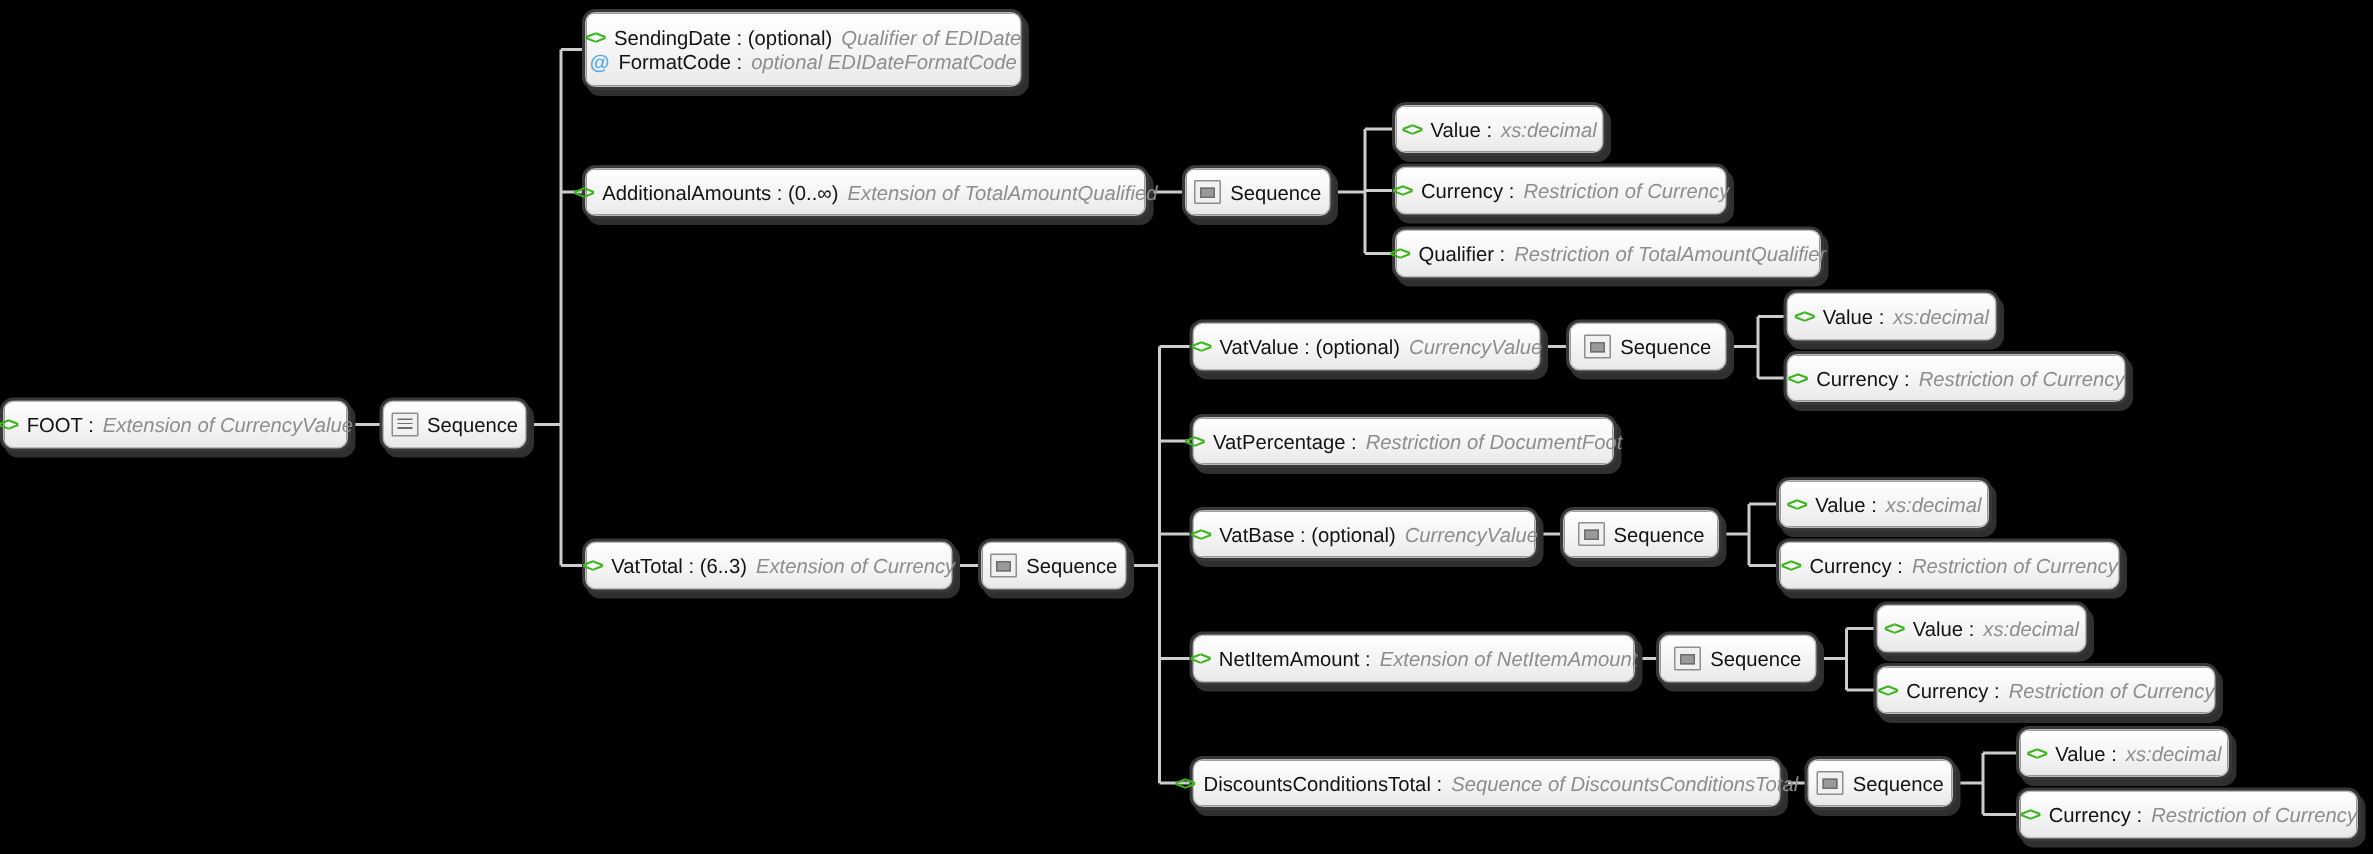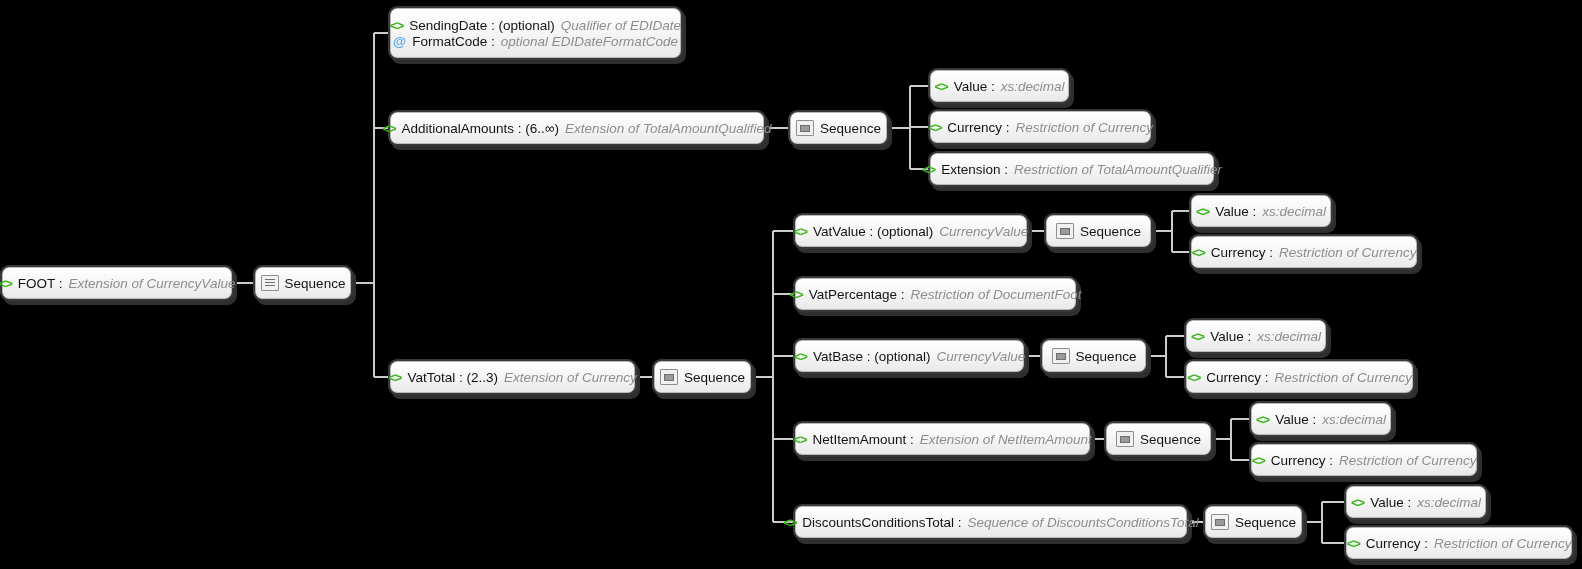--- a/index.html
+++ b/index.html
@@ -88,21 +88,21 @@
     </div>
     <div class="row">
       <span class="attr-icon">@</span>
       <span class="lbl">FormatCode :</span>
       <span class="typ">optional EDIDateFormatCode</span>
     </div>
   </div>
 
   <div class="node" style="left:390px;top:112px;width:374px">
     <span class="el-icon">&lt;&gt;</span>
-    <span class="lbl">AdditionalAmounts : (6..∞)</span>
+    <span class="lbl">AdditionalAmounts : (0..∞)</span>
     <span class="typ">Extension of TotalAmountQualified</span>
   </div>
 
   <div class="node" style="left:790px;top:112px;width:97px">
     <span class="seq-icon solid"></span>
     <span class="lbl">Sequence</span>
   </div>
 
   <div class="node" style="left:930px;top:70px;width:139px">
     <span class="el-icon">&lt;&gt;</span>
@@ -111,27 +111,27 @@
   </div>
 
   <div class="node" style="left:930px;top:111px;width:221px">
     <span class="el-icon">&lt;&gt;</span>
     <span class="lbl">Currency :</span>
     <span class="typ">Restriction of Currency</span>
   </div>
 
   <div class="node" style="left:930px;top:153px;width:284px">
     <span class="el-icon">&lt;&gt;</span>
-    <span class="lbl">Extension :</span>
+    <span class="lbl">Qualifier :</span>
     <span class="typ">Restriction of TotalAmountQualifier</span>
   </div>
 
   <div class="node" style="left:390px;top:361px;width:245px">
     <span class="el-icon">&lt;&gt;</span>
-    <span class="lbl">VatTotal : (2..3)</span>
+    <span class="lbl">VatTotal : (6..3)</span>
     <span class="typ">Extension of Currency</span>
   </div>
 
   <div class="node" style="left:654px;top:361px;width:97px">
     <span class="seq-icon solid"></span>
     <span class="lbl">Sequence</span>
   </div>
 
   <div class="node" style="left:795px;top:215px;width:232px">
     <span class="el-icon">&lt;&gt;</span>

